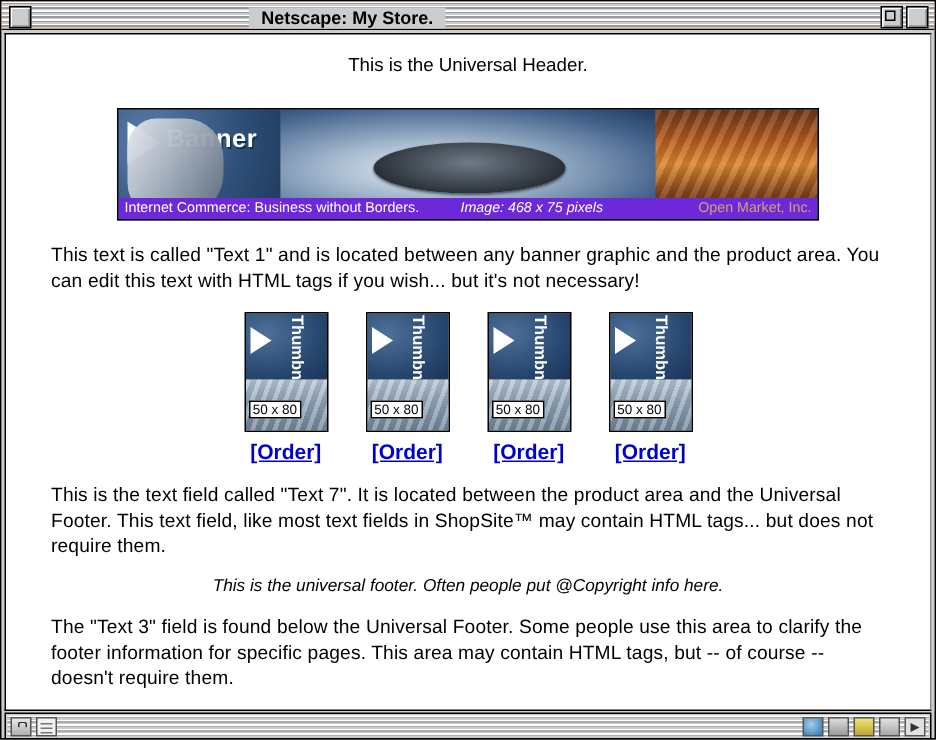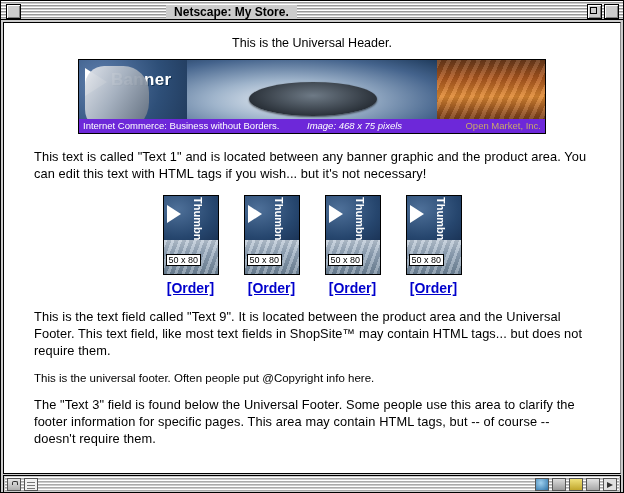--- a/index.html
+++ b/index.html
@@ -92,21 +92,21 @@
     overflow: hidden;
     padding: 9px 30px 0 30px;
   }
   .page-inner {
     width: 100%;
   }
   .univ-header {
     text-align: center;
     font-size: 12.5px;
     color: #000;
-    margin: 4px 0 9px 0;
+    margin: 4px 0 22px 0;
   }
 
   
   .banner {
     position: relative;
     width: 468px;
     height: 75px;
     margin: 0 auto 14px auto;
     border: 1px solid #000;
     box-sizing: border-box;
@@ -187,23 +187,25 @@
 
   
   .body-text {
     font-size: 12.8px;
     line-height: 17px;
     color: #000;
     margin: 0 0 13px 0;
     letter-spacing: 0.1px;
   }
   .footer-note {
+    text-align: center;
     font-size: 11.5px;
     color: #000;
     margin: 0 0 12px 0;
+    font-style: italic;
   }
 
   
   .products {
     display: flex;
     justify-content: center;
     gap: 23px;
     margin: 4px 0 12px 0;
   }
   .product {
@@ -422,21 +424,21 @@
                 <div class="thumb-word">Thumbnail</div>
               </div>
               <div class="thumb-bottom"></div>
               <div class="thumb-size">50 x 80</div>
             </div>
             <a class="order-link">[Order]</a>
           </div>
 
         </div>
 
-        <p class="body-text">This is the text field called "Text 9". It is located between the product area and the Universal Footer. This text field, like most text fields in ShopSite™ may contain HTML tags... but does not require them.</p>
+        <p class="body-text">This is the text field called "Text 7". It is located between the product area and the Universal Footer. This text field, like most text fields in ShopSite™ may contain HTML tags... but does not require them.</p>
 
         <div class="footer-note">This is the universal footer.  Often people put @Copyright info here.</div>
 
         <p class="body-text">The "Text 3" field is found below the Universal Footer. Some people use this area to clarify the footer information for specific pages. This area may contain HTML tags, but -- of course -- doesn't require them.</p>
 
       </div>
     </div>
   </div>
 
   <div class="statusbar">

